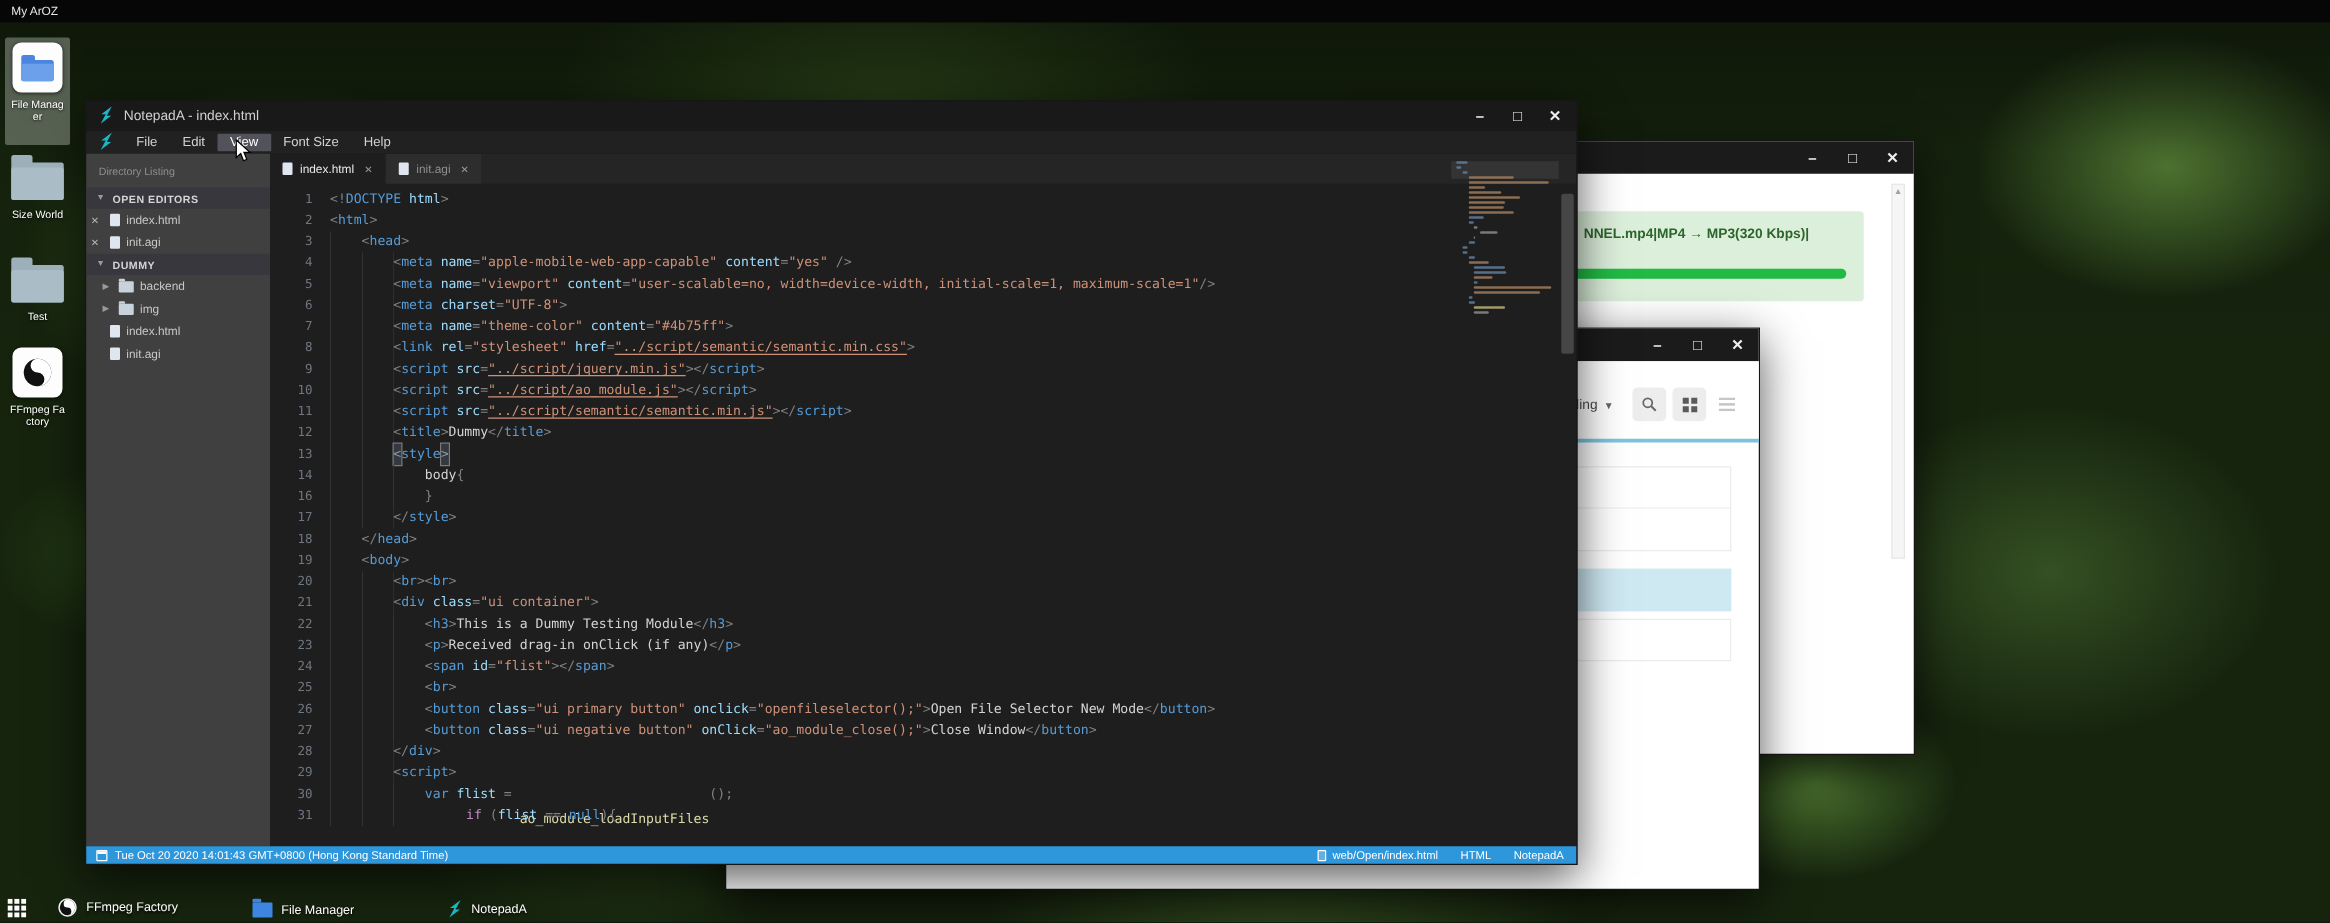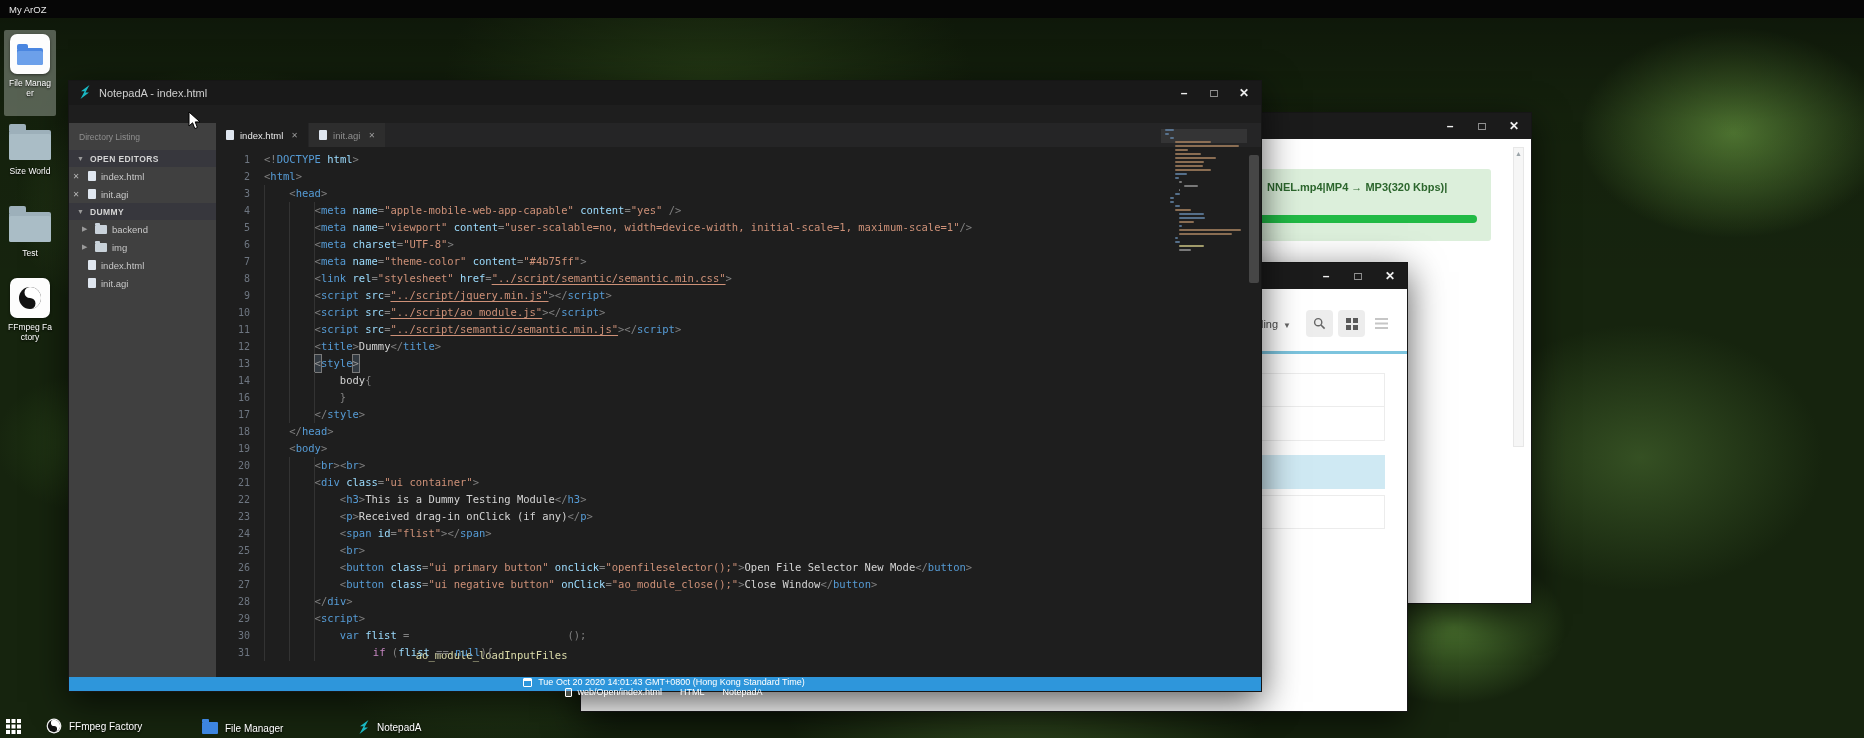--- a/index.html
+++ b/index.html
@@ -98,21 +98,21 @@
   .tk-s{color:#ce9178;} .tk-su{color:#ce9178;text-decoration:underline;text-underline-offset:2px;}
   .tk-x{color:#d4d4d4;} .tk-k{color:#c586c0;margin-left:33px;} .tk-kb{color:#569cd6;} .tk-f{color:#dcdcaa;margin-top:20px;}
   .tk-c{color:#9cdcfe;} .tk-v{color:#ce9178;}
   .tk-bm{color:#9a9a9a;background:rgba(90,110,130,.35);outline:1px solid #7a7a7a;}
   #np-minimap{position:absolute;right:18px;top:6px;width:78px;height:132px;}
   #np-minimap .hlzone{position:absolute;left:-4px;top:0;width:86px;height:14px;background:rgba(255,255,255,.07);}
   .mm-bar{height:2px;margin-bottom:2px;opacity:.85;border-radius:1px;}
   #np-vscroll{position:absolute;right:2px;top:32px;width:10px;height:128px;background:rgba(120,120,120,.45);border-radius:2px;}
   
   #np-status{position:absolute;left:0;bottom:0;right:0;height:14px;background:#2e96db;color:#fff;
-    font-size:9px;display:flex;align-items:center;justify-content:space-between;padding:0 10px 0 8px;flex-direction:column;}
+    font-size:9px;display:flex;align-items:center;justify-content:space-between;padding:0 10px 0 8px;}
   #np-status .lft{display:flex;align-items:center;gap:6px;}
   #np-status .rgt{display:flex;align-items:center;gap:18px;}
   #np-status .rgt .pth{display:flex;align-items:center;gap:5px;}
   .doc-ico{width:7px;height:9px;border:1px solid #fff;border-radius:1px;background:rgba(255,255,255,.25);}
   .cal-ico{width:9px;height:9px;border:1px solid #fff;border-radius:1px;background:linear-gradient(#fff 2px,transparent 2px);}
   
   #taskbar{position:absolute;left:0;bottom:0;width:100%;height:26px;z-index:40;}
   .tb-item{position:absolute;bottom:4px;display:flex;align-items:center;gap:7px;color:#fff;font-size:10px;
     text-shadow:0 1px 2px rgba(0,0,0,.95);cursor:pointer;}
   .tb-folder{position:relative;width:16px;height:12px;background:#3d85e0;border-radius:1px;}
@@ -195,20 +195,34 @@
         <svg width="12" height="14" viewBox="0 0 12 14">
             <path d="M10.5 0 L2 6.3 L5.6 6.3 L1.5 14 L10 7.6 L6.4 7.6 Z" fill="#1ab8c4"></path>
           </svg>
       </span>
       <span>NotepadA - index.html</span>
       <div id="np-ctrls" class="wctrls">
           <span class="wbtn">–</span>
           <span class="wbtn">□</span>
           <span class="wbtn">✕</span>
         </div>
+    </div>
+    <div id="np-menubar">
+      <span class="logo">
+        <svg width="12" height="14" viewBox="0 0 12 14">
+            <path d="M10.5 0 L2 6.3 L5.6 6.3 L1.5 14 L10 7.6 L6.4 7.6 Z" fill="#1ab8c4"></path>
+          </svg>
+      </span>
+      <span id="np-menus" style="display: flex;">
+          <span class="menu-item">File</span>
+          <span class="menu-item">Edit</span>
+          <span class="menu-item active">View</span>
+          <span class="menu-item">Font Size</span>
+          <span class="menu-item">Help</span>
+        </span>
     </div>
 
     <div id="np-side">
       <div class="dl">Directory Listing</div>
       <div id="np-side-tree">
           <div class="side-sec">
             <span class="arr">▼</span>
             <span>OPEN EDITORS</span>
           </div>
           <div class="side-item">

